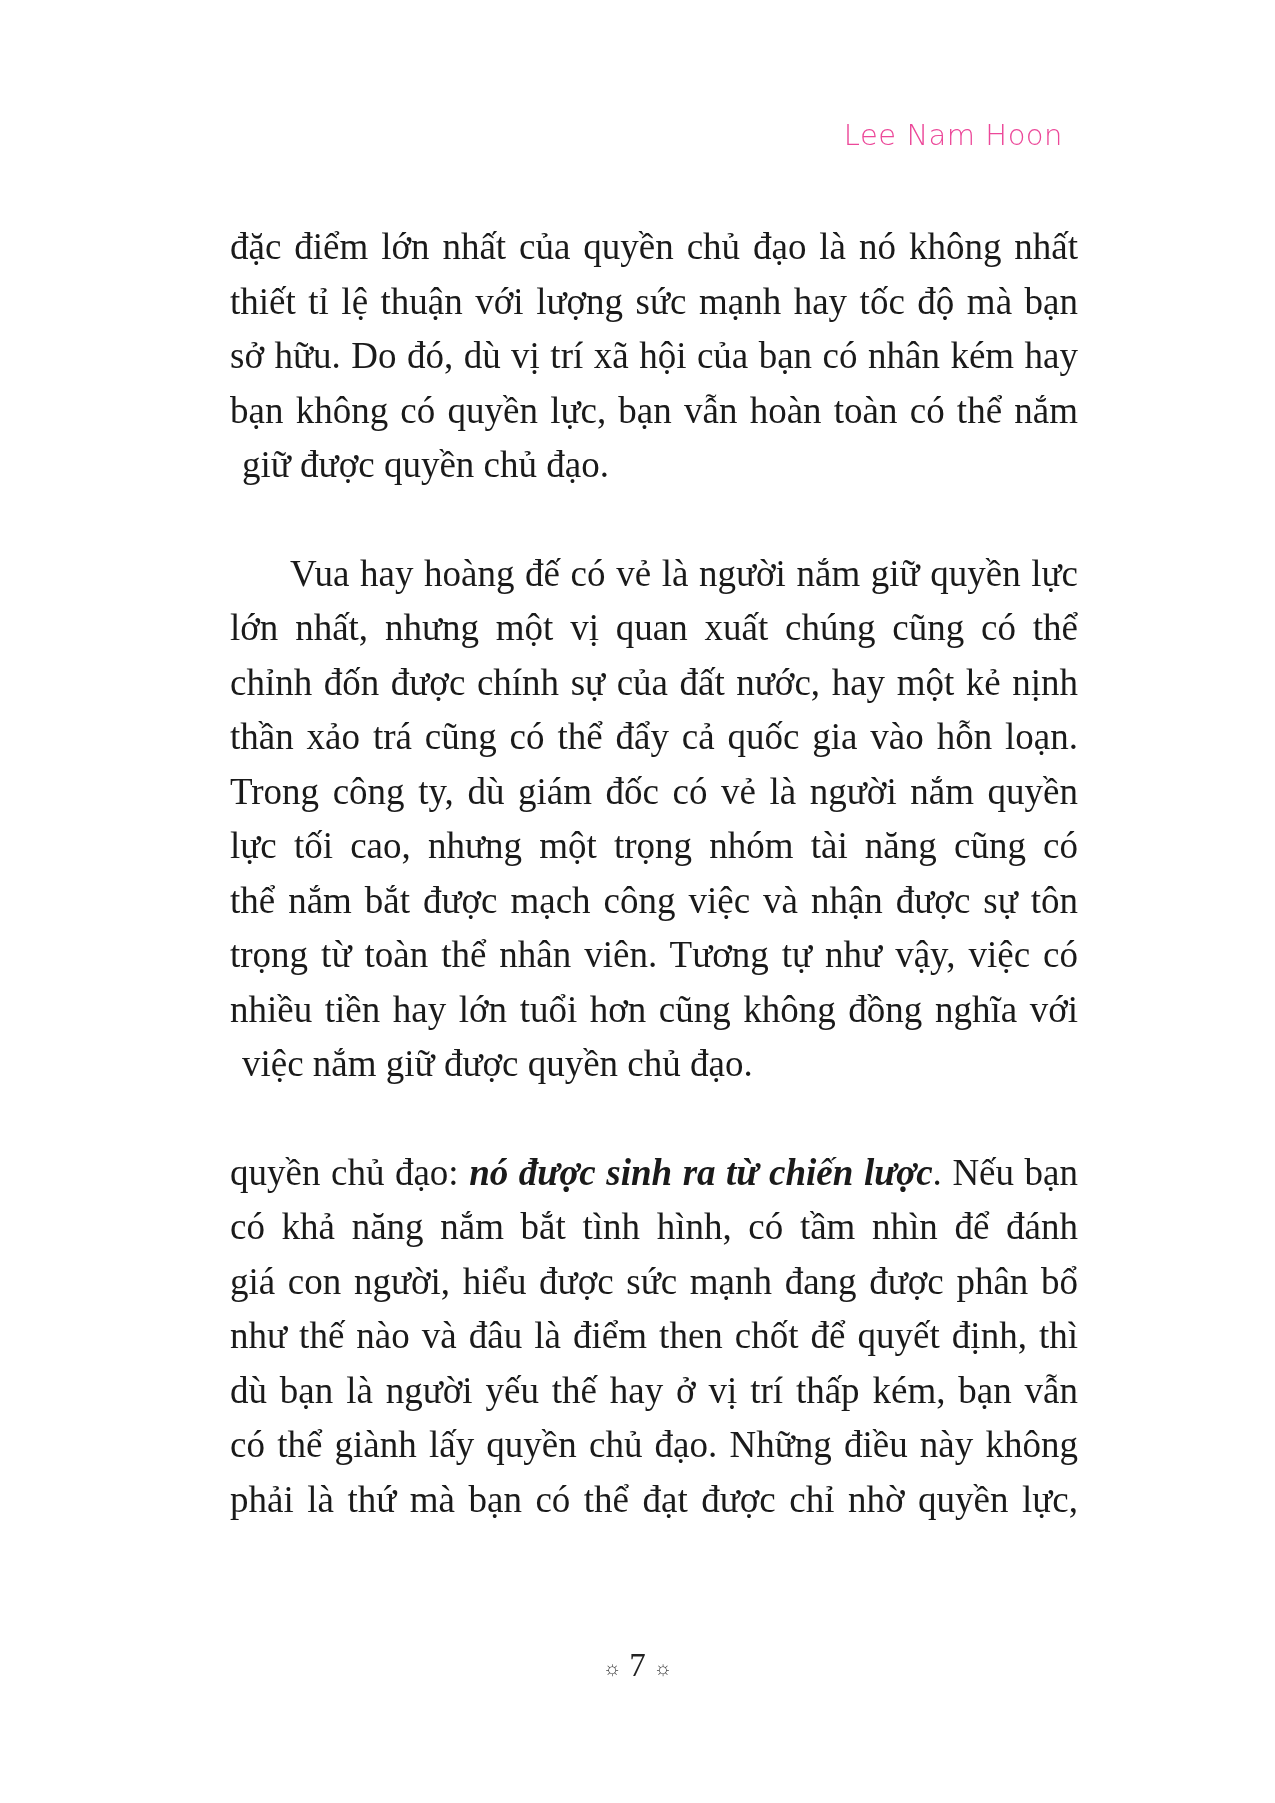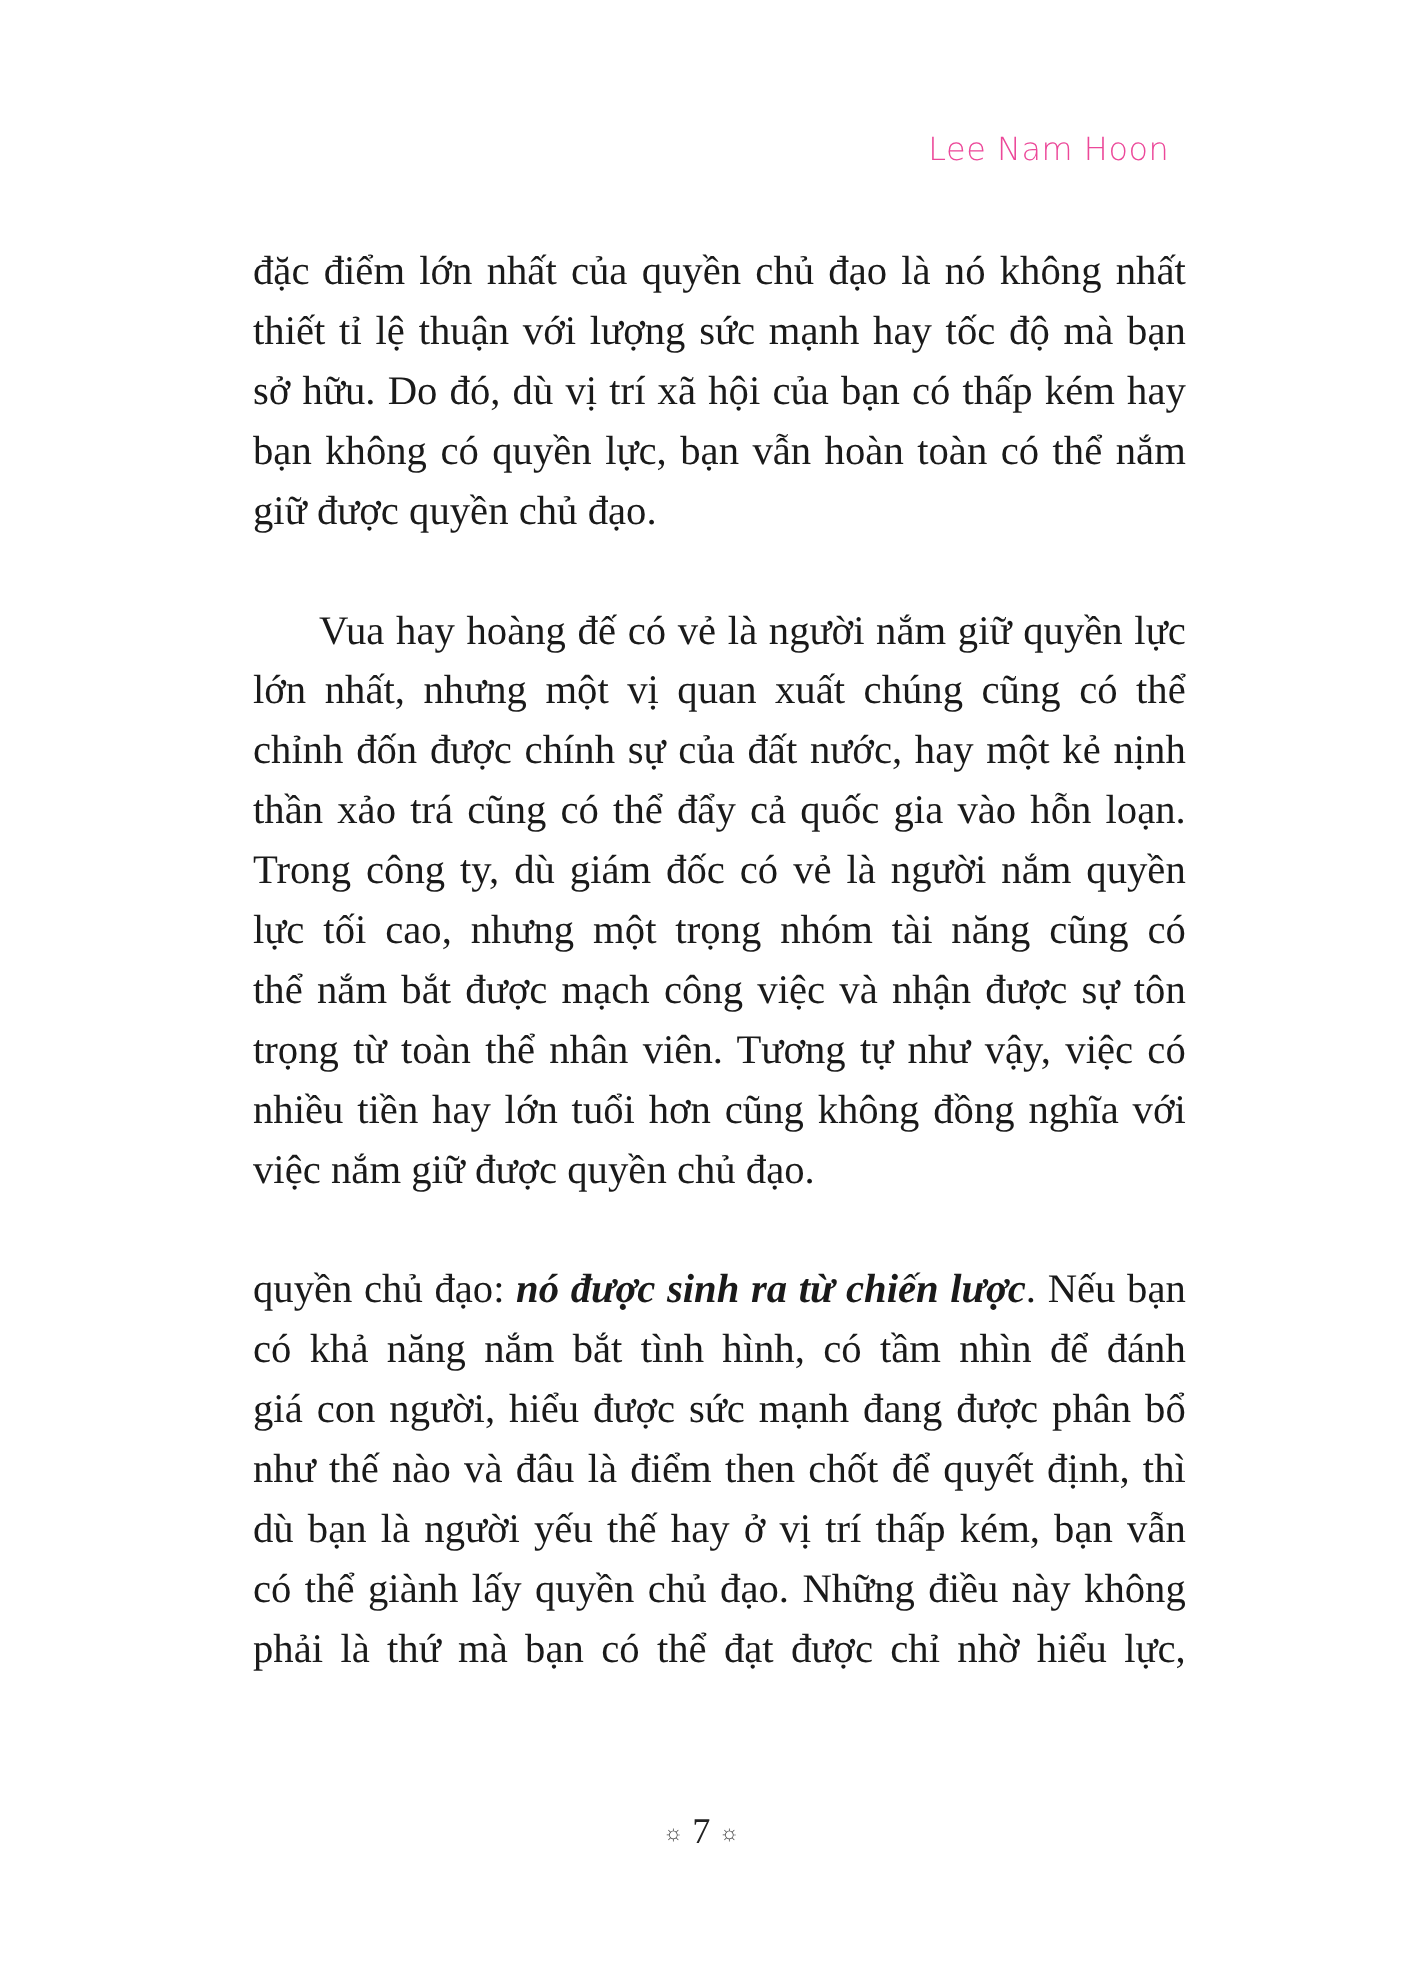--- a/index.html
+++ b/index.html
@@ -9,38 +9,38 @@
     font-family: "DejaVu Sans", sans-serif; font-size: 29px; color: #ec4899;
     letter-spacing: 0.5px; font-weight: 300; text-align: right;
   }
   .body-text {
     position: absolute; left: 230px; top: 220px; width: 848px;
     font-family: "Liberation Serif", serif; font-size: 37px; line-height: 54.5px;
     color: #1a1a1a; text-align: justify;
   }
   .para { margin: 0 0 54px 0; }
   .line { display: block; text-align: justify; text-align-last: justify; white-space: nowrap; }
-  .line.last { text-align-last: left; }
+  .line.last { text-align-last: left; margin-left: 12px; }
   .emph { font-style: italic; font-weight: bold; }
   .folio {
     position: absolute; top: 1647px; left: 0; width: 1275px; text-align: center;
     font-family: "Liberation Serif", serif; font-size: 33px; color: #222;
   }
   .folio .orn { font-size: 20px; color: #444; vertical-align: middle; margin: 0 8px; }
 </style>
 </head>
 <body>
 
 <div class="running-header">Lee Nam Hoon</div>
 
 <div class="body-text">
   <p class="para">
     <span class="line">đặc điểm lớn nhất của quyền chủ đạo là nó không nhất</span>
     <span class="line">thiết tỉ lệ thuận với lượng sức mạnh hay tốc độ mà bạn</span>
-    <span class="line">sở hữu. Do đó, dù vị trí xã hội của bạn có thấp kém hay</span>
+    <span class="line">sở hữu. Do đó, dù vị trí xã hội của bạn có nhân kém hay</span>
     <span class="line">bạn không có quyền lực, bạn vẫn hoàn toàn có thể nắm</span>
     <span class="line last">giữ được quyền chủ đạo.</span>
   </p>
   <p class="para">
     <span class="line" style="padding-left:60px">Vua hay hoàng đế có vẻ là người nắm giữ quyền lực</span>
     <span class="line">lớn nhất, nhưng một vị quan xuất chúng cũng có thể</span>
     <span class="line">chỉnh đốn được chính sự của đất nước, hay một kẻ nịnh</span>
     <span class="line">thần xảo trá cũng có thể đẩy cả quốc gia vào hỗn loạn.</span>
     <span class="line">Trong công ty, dù giám đốc có vẻ là người nắm quyền</span>
     <span class="line">lực tối cao, nhưng một trọng nhóm tài năng cũng có</span>
@@ -49,19 +49,19 @@
     <span class="line">nhiều tiền hay lớn tuổi hơn cũng không đồng nghĩa với</span>
     <span class="line last">việc nắm giữ được quyền chủ đạo.</span>
   </p>
   <p class="para">
     <span class="line"><span>quyền chủ đạo: </span><span class="emph">nó được sinh ra từ chiến lược</span><span>. Nếu bạn</span></span>
     <span class="line">có khả năng nắm bắt tình hình, có tầm nhìn để đánh</span>
     <span class="line">giá con người, hiểu được sức mạnh đang được phân bổ</span>
     <span class="line">như thế nào và đâu là điểm then chốt để quyết định, thì</span>
     <span class="line">dù bạn là người yếu thế hay ở vị trí thấp kém, bạn vẫn</span>
     <span class="line">có thể giành lấy quyền chủ đạo. Những điều này không</span>
-    <span class="line">phải là thứ mà bạn có thể đạt được chỉ nhờ hiểu lực,</span>
+    <span class="line">phải là thứ mà bạn có thể đạt được chỉ nhờ quyền lực,</span>
   </p>
 </div>
 
 <div class="folio">
   <span class="orn">☼</span><span>7</span><span class="orn">☼</span>
 </div>
 
 </body></html>

